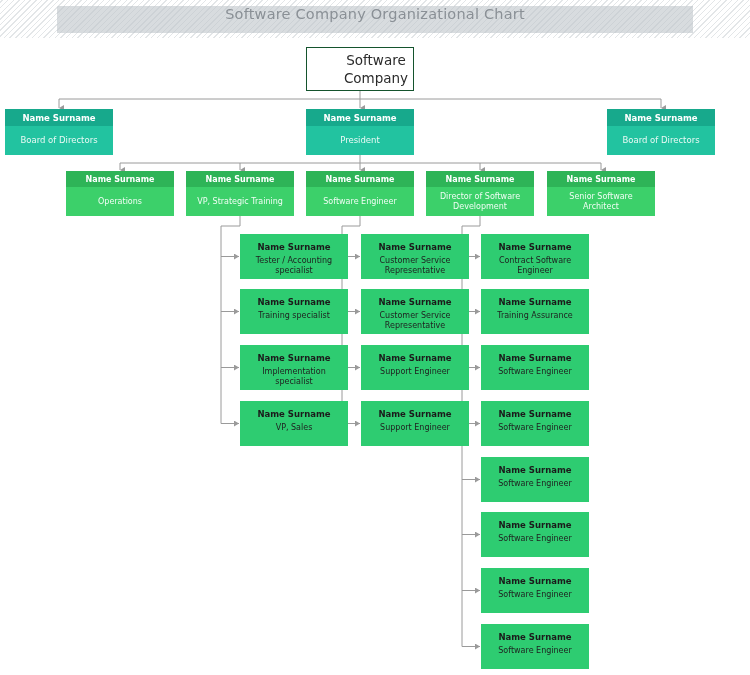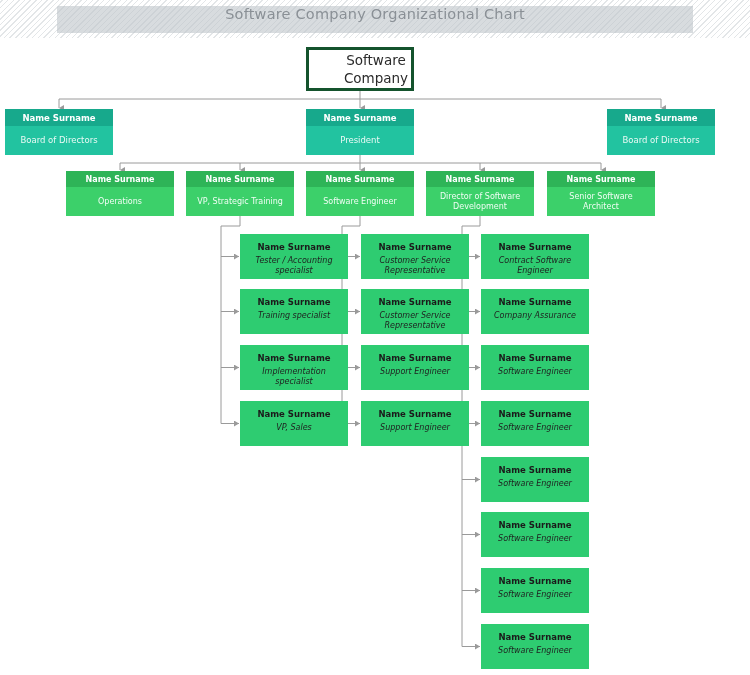--- a/index.html
+++ b/index.html
@@ -54,21 +54,21 @@
   
   .node {
     position: absolute;
     box-sizing: border-box;
     overflow: hidden;
   }
 
   
   .node.root {
     background: #ffffff;
-    border: 3px solid #14532d;
+    border: 1px solid #14532d;
     display: flex;
     align-items: center;
     justify-content: center;
     padding-left: 32px;
   }
   .node.root .root-label {
     font-size: 13.5px;
     color: #2b2b2b;
     text-align: center;
     line-height: 1.35;
@@ -131,21 +131,20 @@
     font-size: 8.5px;
     align-items: flex-end;
     padding-bottom: 2px;
   }
   .node.lvl4 .nbody {
     height: 25px;
     color: #1f1f1f;
     font-size: 8px;
     align-items: flex-start;
     padding-top: 2px;
-    font-style: italic;
   }
 </style>
 </head>
 <body>
 
 <div id="header-banner">
   <div id="header-plate">
     <span id="header-title">Software Company Organizational Chart</span>
   </div>
 </div>
@@ -261,21 +260,21 @@
     <div class="node lvl4" style="left: 361px; top: 401px; width: 108px; height: 45px;">
       <div class="nhead">Name Surname</div>
       <div class="nbody">Support Engineer</div>
     </div>
     <div class="node lvl4" style="left: 481px; top: 234px; width: 108px; height: 45px;">
       <div class="nhead">Name Surname</div>
       <div class="nbody">Contract Software Engineer</div>
     </div>
     <div class="node lvl4" style="left: 481px; top: 289px; width: 108px; height: 45px;">
       <div class="nhead">Name Surname</div>
-      <div class="nbody">Company Assurance</div>
+      <div class="nbody">Training Assurance</div>
     </div>
     <div class="node lvl4" style="left: 481px; top: 345px; width: 108px; height: 45px;">
       <div class="nhead">Name Surname</div>
       <div class="nbody">Software Engineer</div>
     </div>
     <div class="node lvl4" style="left: 481px; top: 401px; width: 108px; height: 45px;">
       <div class="nhead">Name Surname</div>
       <div class="nbody">Software Engineer</div>
     </div>
     <div class="node lvl4" style="left: 481px; top: 457px; width: 108px; height: 45px;">

